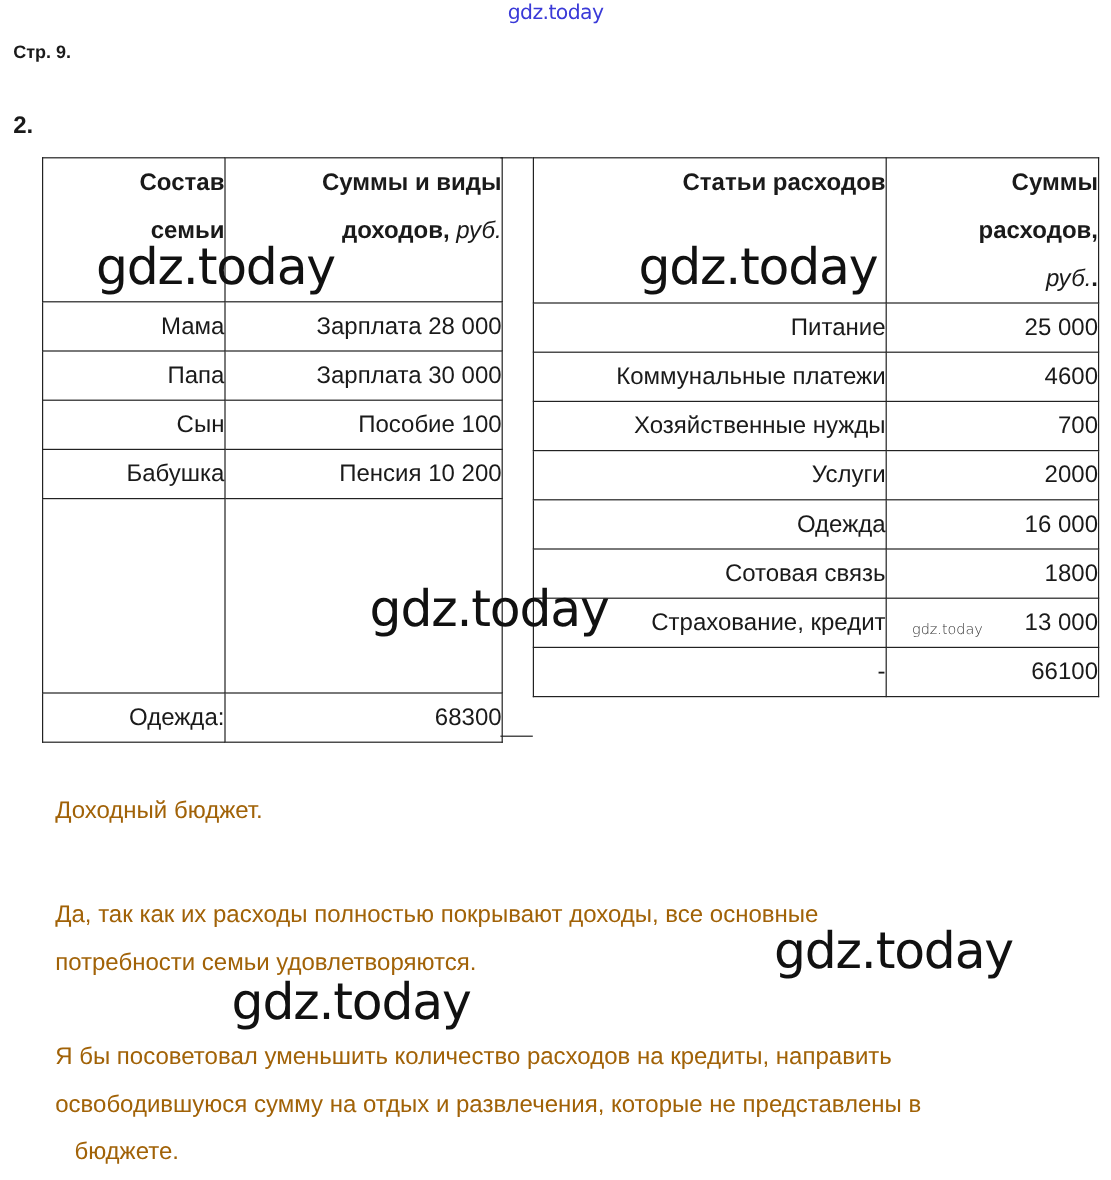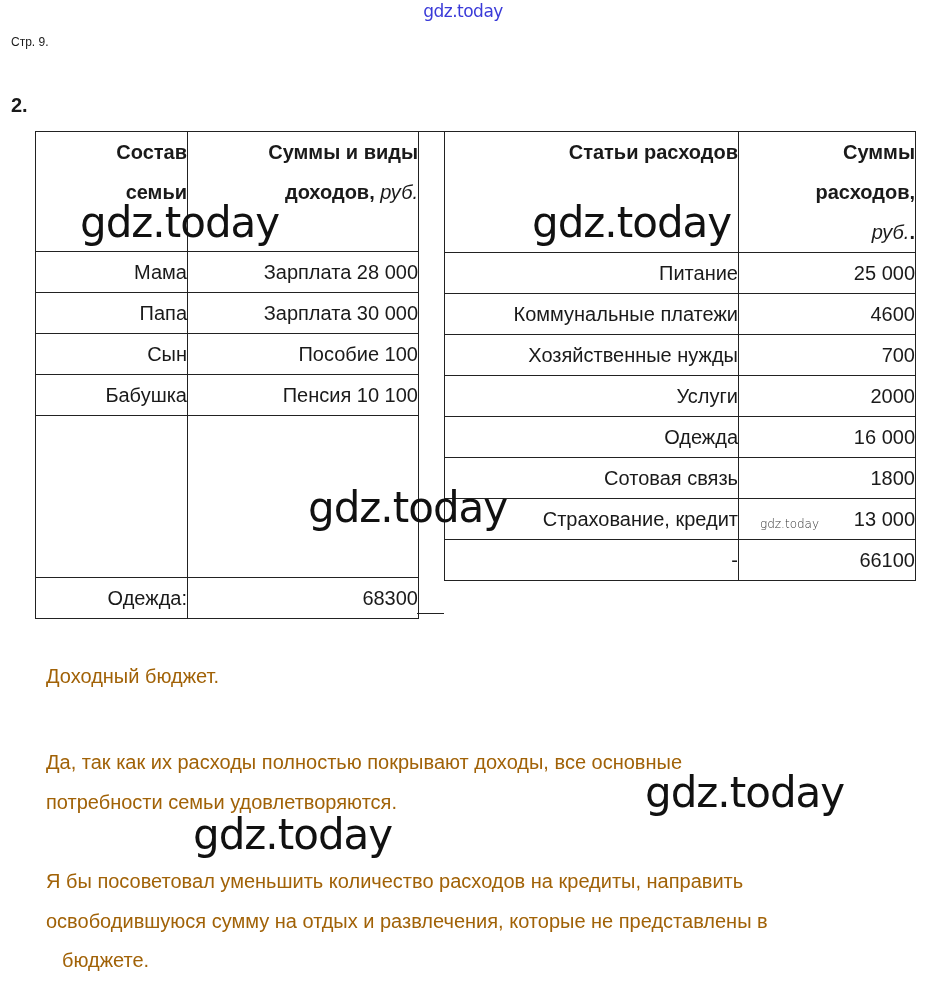--- a/index.html
+++ b/index.html
@@ -1,21 +1,21 @@
 <!DOCTYPE html>
 <html><head>
 <meta charset="utf-8">
 <style>
   html, body { margin: 0; padding: 0; background: #ffffff; }
   body { width: 926px; height: 983px; position: relative; overflow: hidden;
          font-family: "Liberation Sans", sans-serif; color: #1a1a1a; }
   .abs { position: absolute; }
   .top-wm { left: 0; width: 926px; top: 1px; text-align: center; color: #3a3ad8;
             font-family: "DejaVu Sans", sans-serif; font-size: 17px; letter-spacing: -0.5px; }
-  .page-label { left: 11px; top: 35px; font-size: 12px; font-weight: normal; }
+  .page-label { left: 11px; top: 35px; font-size: 15px; font-weight: bold; }
   .task-num { left: 11px; top: 94px; font-size: 20px; font-weight: bold; }
 
   .grid { position: absolute; border-collapse: collapse; table-layout: fixed; }
   .grid td { border: 1.5px solid #222; text-align: right; vertical-align: top;
              font-size: 20px; padding: 0; line-height: 40px; }
   .grid td.hdr { font-weight: bold; line-height: 40px; }
   .grid td.hdr i { font-weight: normal; }
 
   .wm { position: absolute; font-family: "DejaVu Sans", sans-serif; font-weight: 200;
         color: #111; letter-spacing: -1px; pointer-events: none; white-space: nowrap; }
@@ -53,21 +53,21 @@
   <tr style="height:40px">
     <td>Папа</td>
     <td>Зарплата 30 000</td>
   </tr>
   <tr style="height:41px">
     <td>Сын</td>
     <td>Пособие 100</td>
   </tr>
   <tr style="height:40px">
     <td>Бабушка</td>
-    <td>Пенсия 10 100</td>
+    <td>Пенсия 10 200</td>
   </tr>
   <tr style="height:162px">
     <td></td>
     <td></td>
   </tr>
   <tr style="height:39px">
     <td>Одежда:</td>
     <td>68300</td>
   </tr>
 </tbody>

